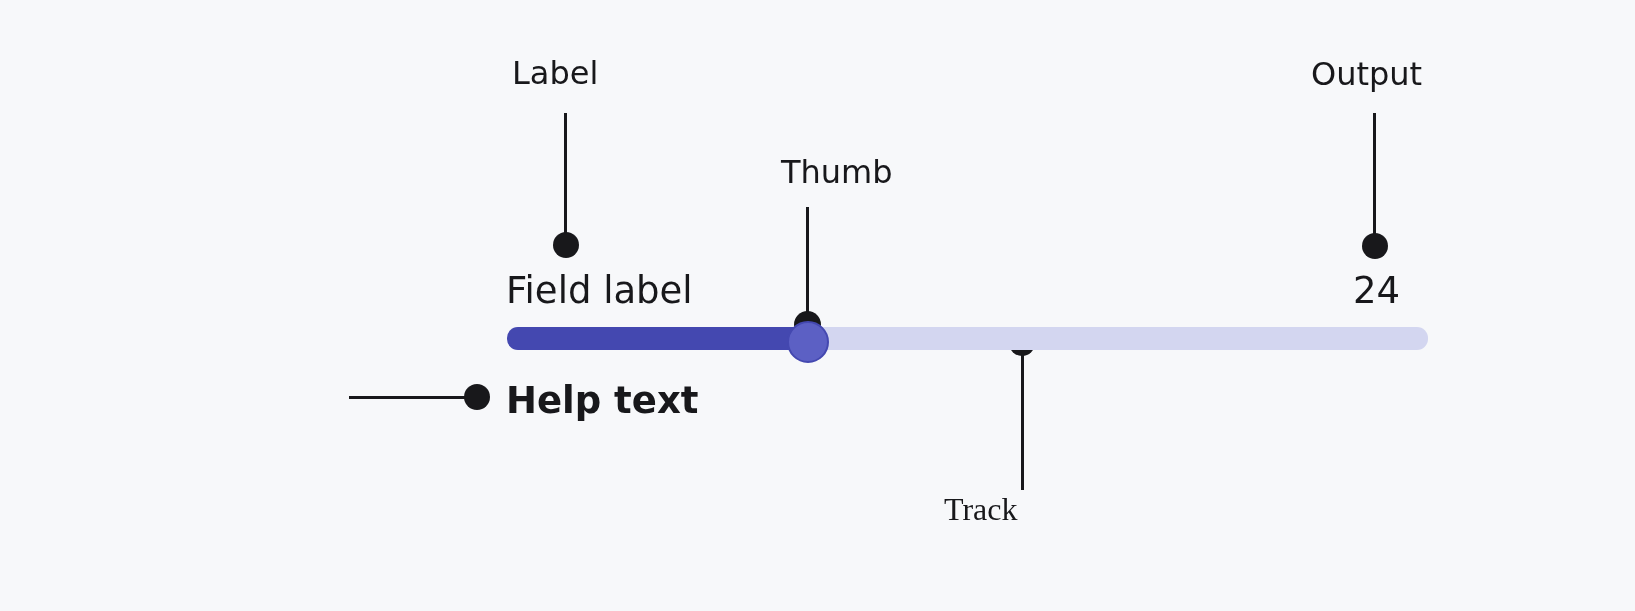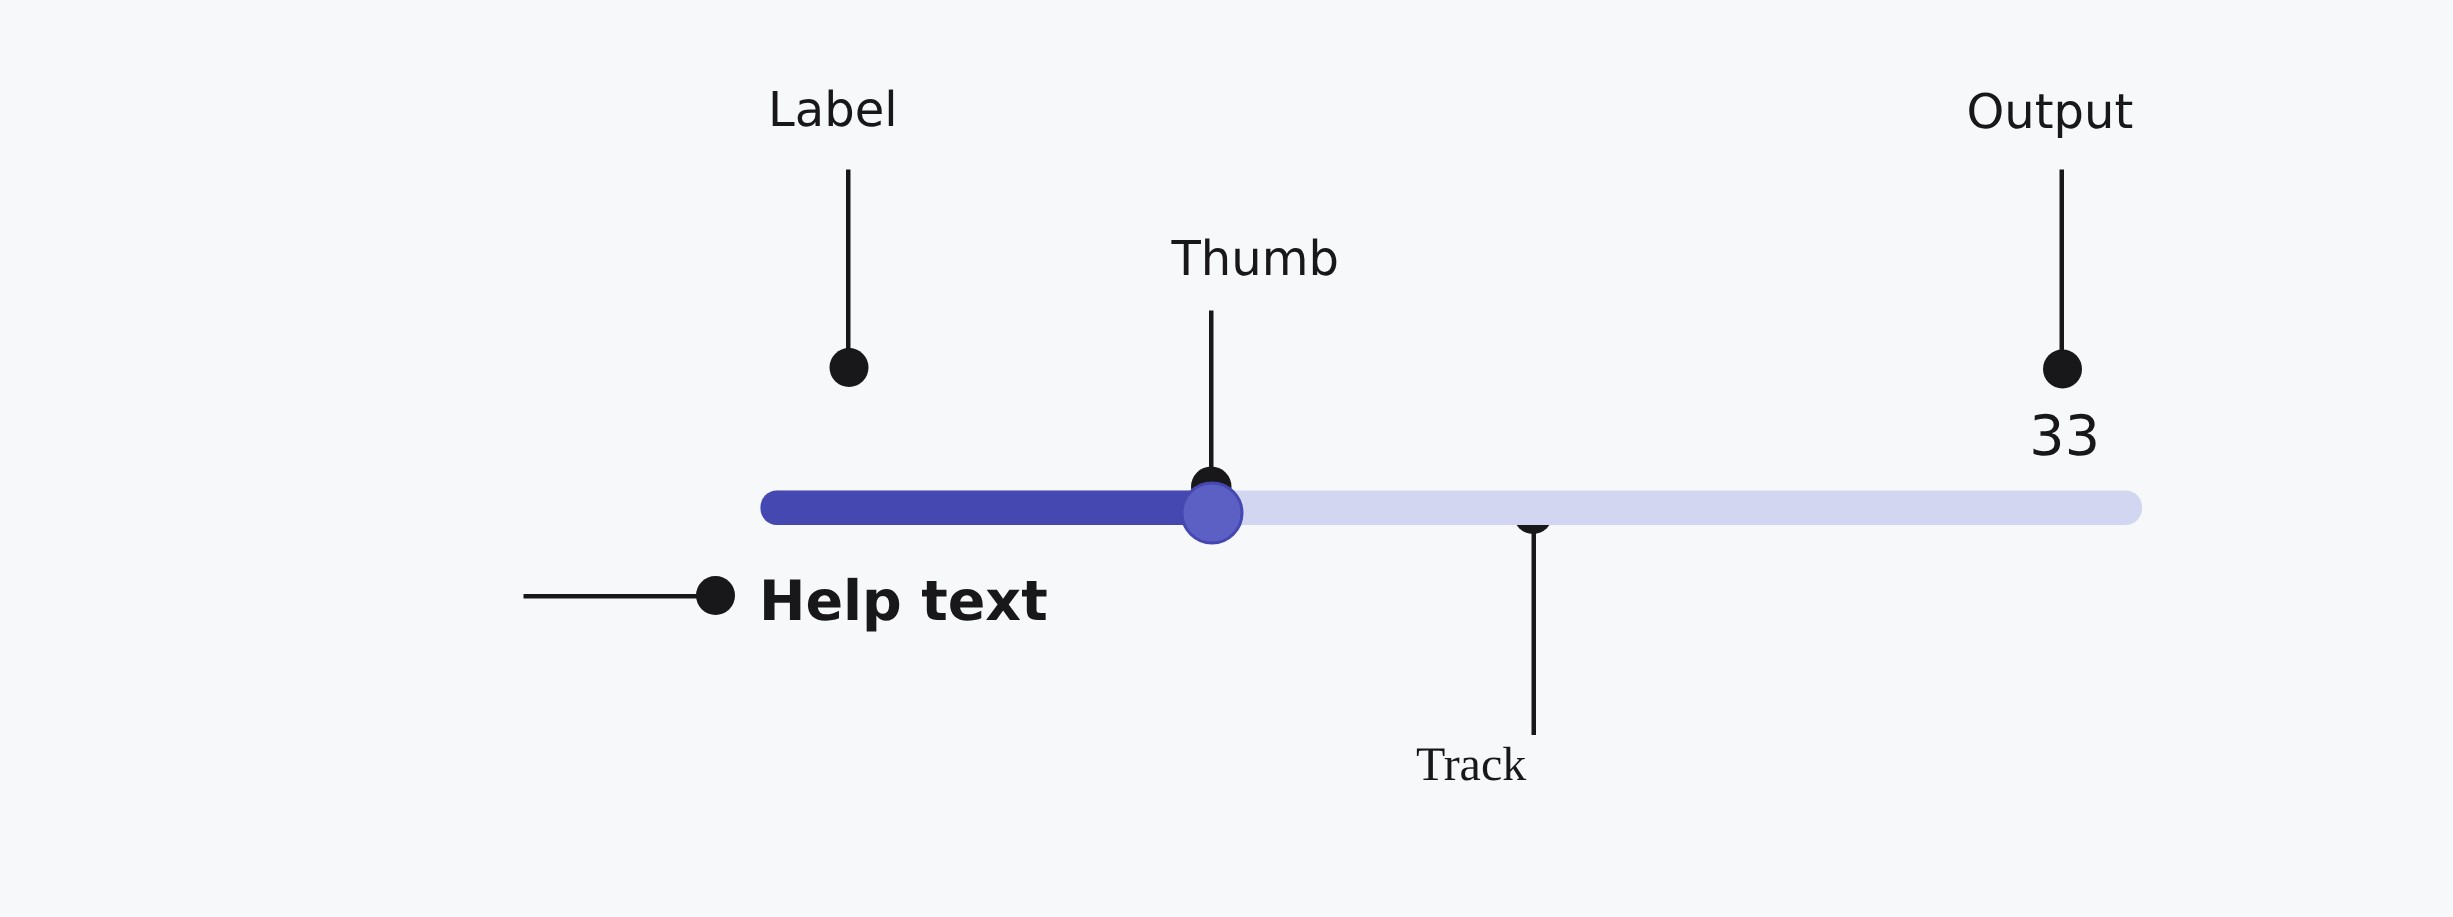--- a/index.html
+++ b/index.html
@@ -110,22 +110,23 @@
   <div class="anno-line-v" style="left:1373px; top:113px; height:127px;"></div>
   <div class="anno-dot" style="left:1362px; top:233px; width:26px; height:26px;"></div>
 
   <div class="anno-dot" style="left:1009px; top:330px; width:26px; height:26px;"></div>
   <div class="anno-line-v" style="left:1021px; top:350px; height:140px;"></div>
   <div class="anno-label" style="left:944px; top:493px;font-family:Liberation Serif, serif;">Track</div>
 
   <div class="anno-line-h" style="left:349px; top:396px; width:128px;"></div>
   <div class="anno-dot" style="left:464px; top:384px; width:26px; height:26px;"></div>
 
+  <div class="field-label" style="left:506px; top:272px;">Field label</div>
 
-  <div class="output-value" style="right:235px; top:272px;">33</div>
+  <div class="output-value" style="right:235px; top:272px;">24</div>
 
   <div class="slider-track" style="left:507px; top:327px; width:921px; height:23px;">
     <div class="slider-track-bg" style="background:#d3d6f0;"></div>
     <div class="slider-track-fill" style="width:301px; background:#4448b0;"></div>
   </div>
 
   <div class="slider-thumb" style="left:787px; top:321px; width:42px; height:42px; background:#5c60c4; border:2px solid #4448b0;"></div>
 
   <div class="help-text" style="left:506px; top:382px;">Help text</div>
 

